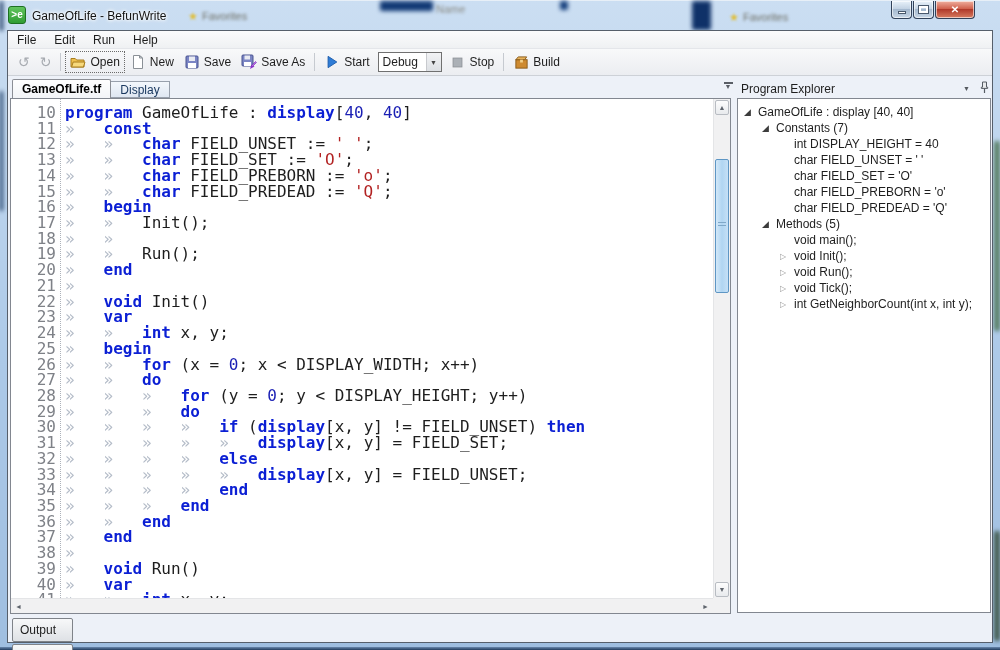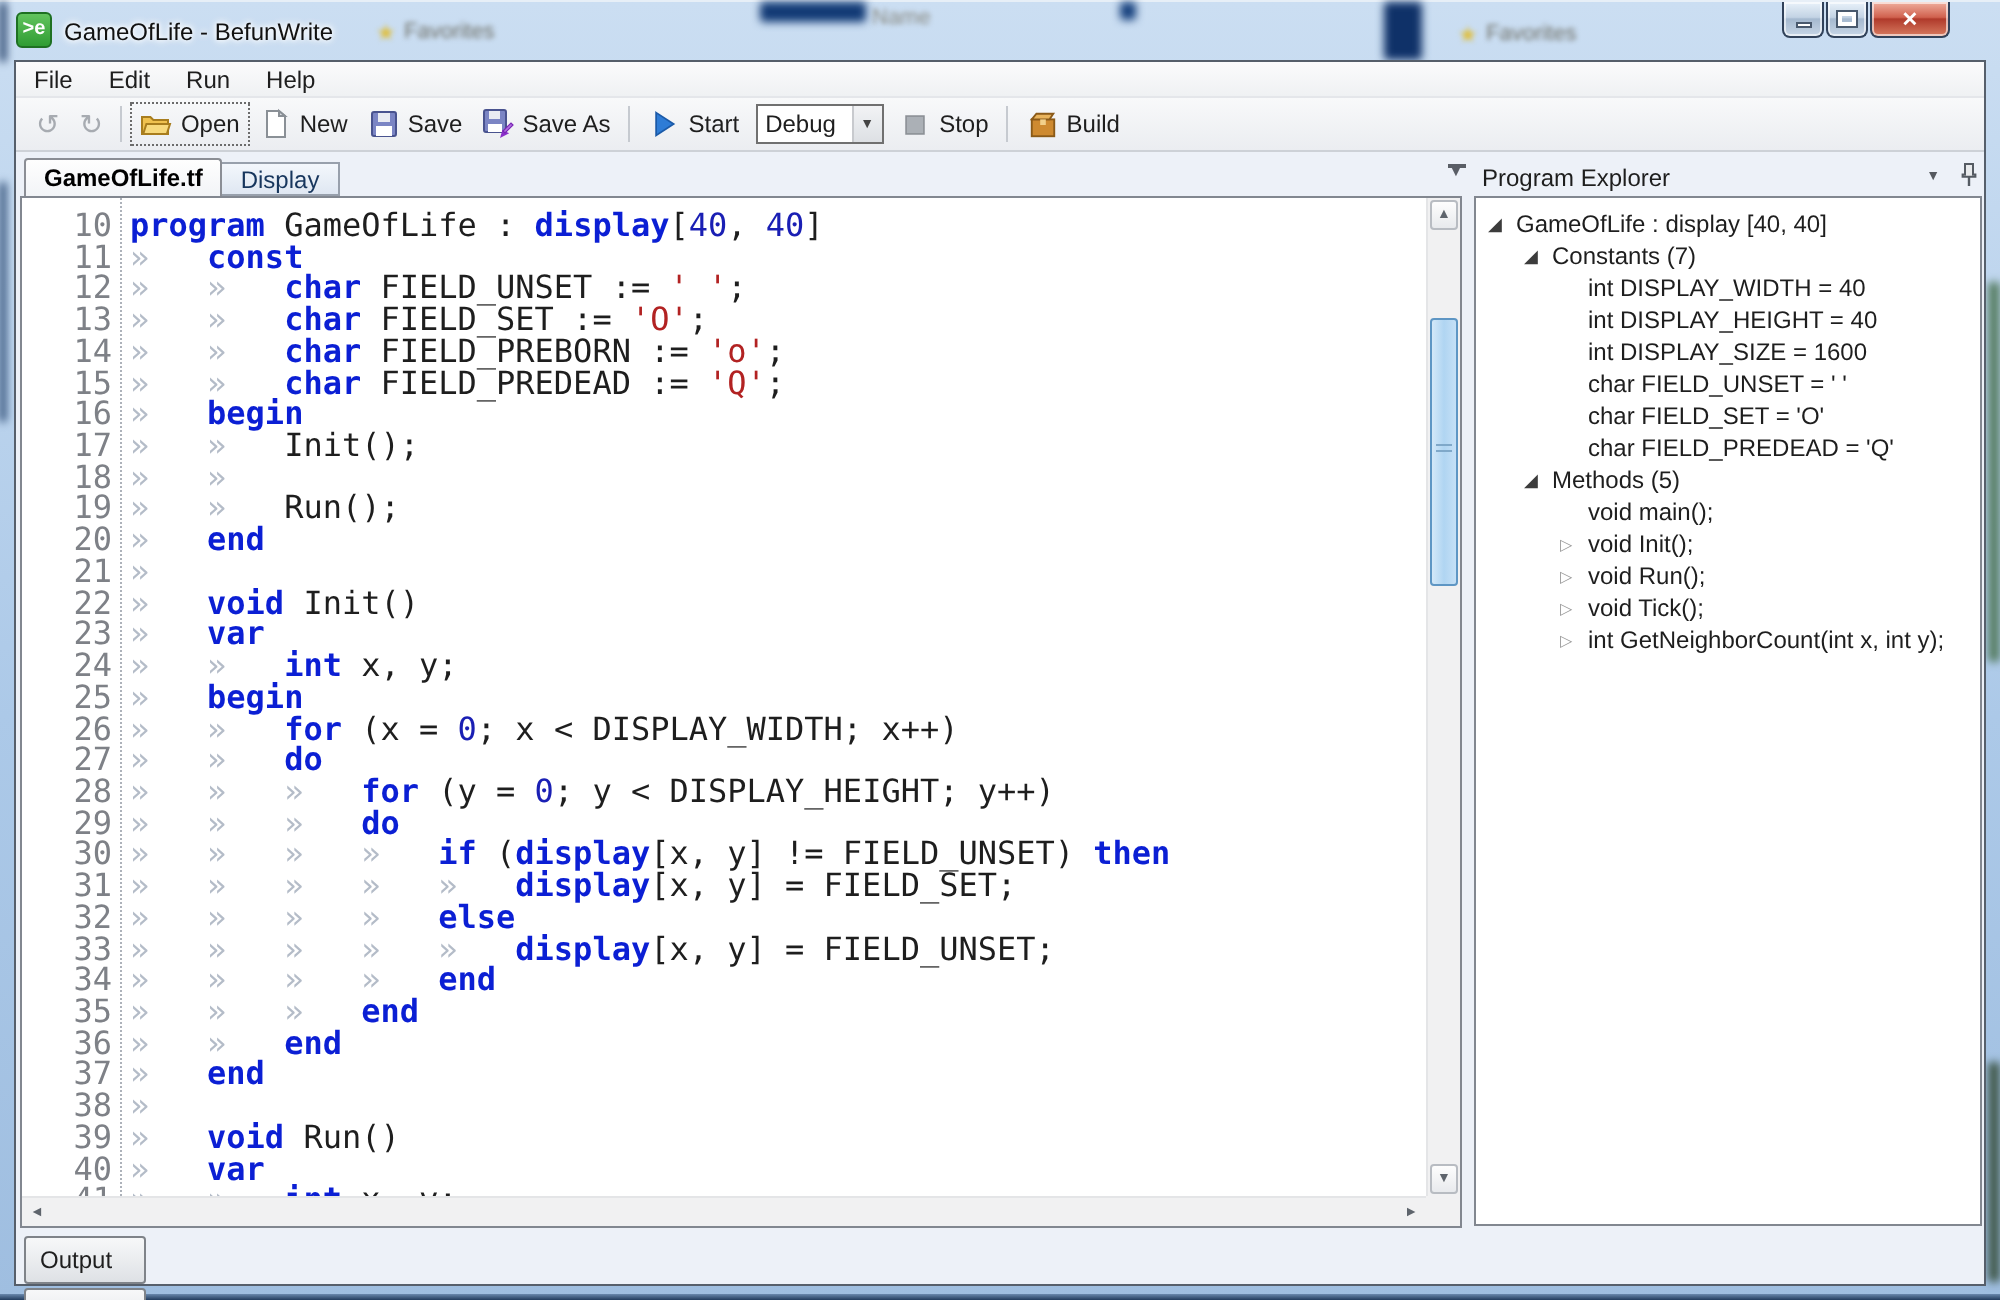--- a/index.html
+++ b/index.html
@@ -303,37 +303,33 @@
           <div class="trow" style="padding-left: 6px;">
             <span class="texp expanded">◢</span>
             <span class="tlabel">GameOfLife : display [40, 40]</span>
           </div>
           <div class="trow" style="padding-left: 24px;">
             <span class="texp expanded">◢</span>
             <span class="tlabel">Constants (7)</span>
           </div>
           <div class="trow" style="padding-left: 42px;">
             <span class="texp none"></span>
-            <span class="tlabel">int DISPLAY_WIDTH = 40</span>
-          </div>
-          <div class="trow" style="padding-left: 42px;">
-            <span class="texp none"></span>
             <span class="tlabel">int DISPLAY_HEIGHT = 40</span>
           </div>
           <div class="trow" style="padding-left: 42px;">
             <span class="texp none"></span>
-            <span class="tlabel">int DISPLAY_SIZE = 1600</span>
-          </div>
-          <div class="trow" style="padding-left: 42px;">
-            <span class="texp none"></span>
             <span class="tlabel">char FIELD_UNSET = ' '</span>
           </div>
           <div class="trow" style="padding-left: 42px;">
             <span class="texp none"></span>
             <span class="tlabel">char FIELD_SET = 'O'</span>
+          </div>
+          <div class="trow" style="padding-left: 42px;">
+            <span class="texp none"></span>
+            <span class="tlabel">char FIELD_PREBORN = 'o'</span>
           </div>
           <div class="trow" style="padding-left: 42px;">
             <span class="texp none"></span>
             <span class="tlabel">char FIELD_PREDEAD = 'Q'</span>
           </div>
           <div class="trow" style="padding-left: 24px;">
             <span class="texp expanded">◢</span>
             <span class="tlabel">Methods (5)</span>
           </div>
           <div class="trow" style="padding-left: 42px;">

